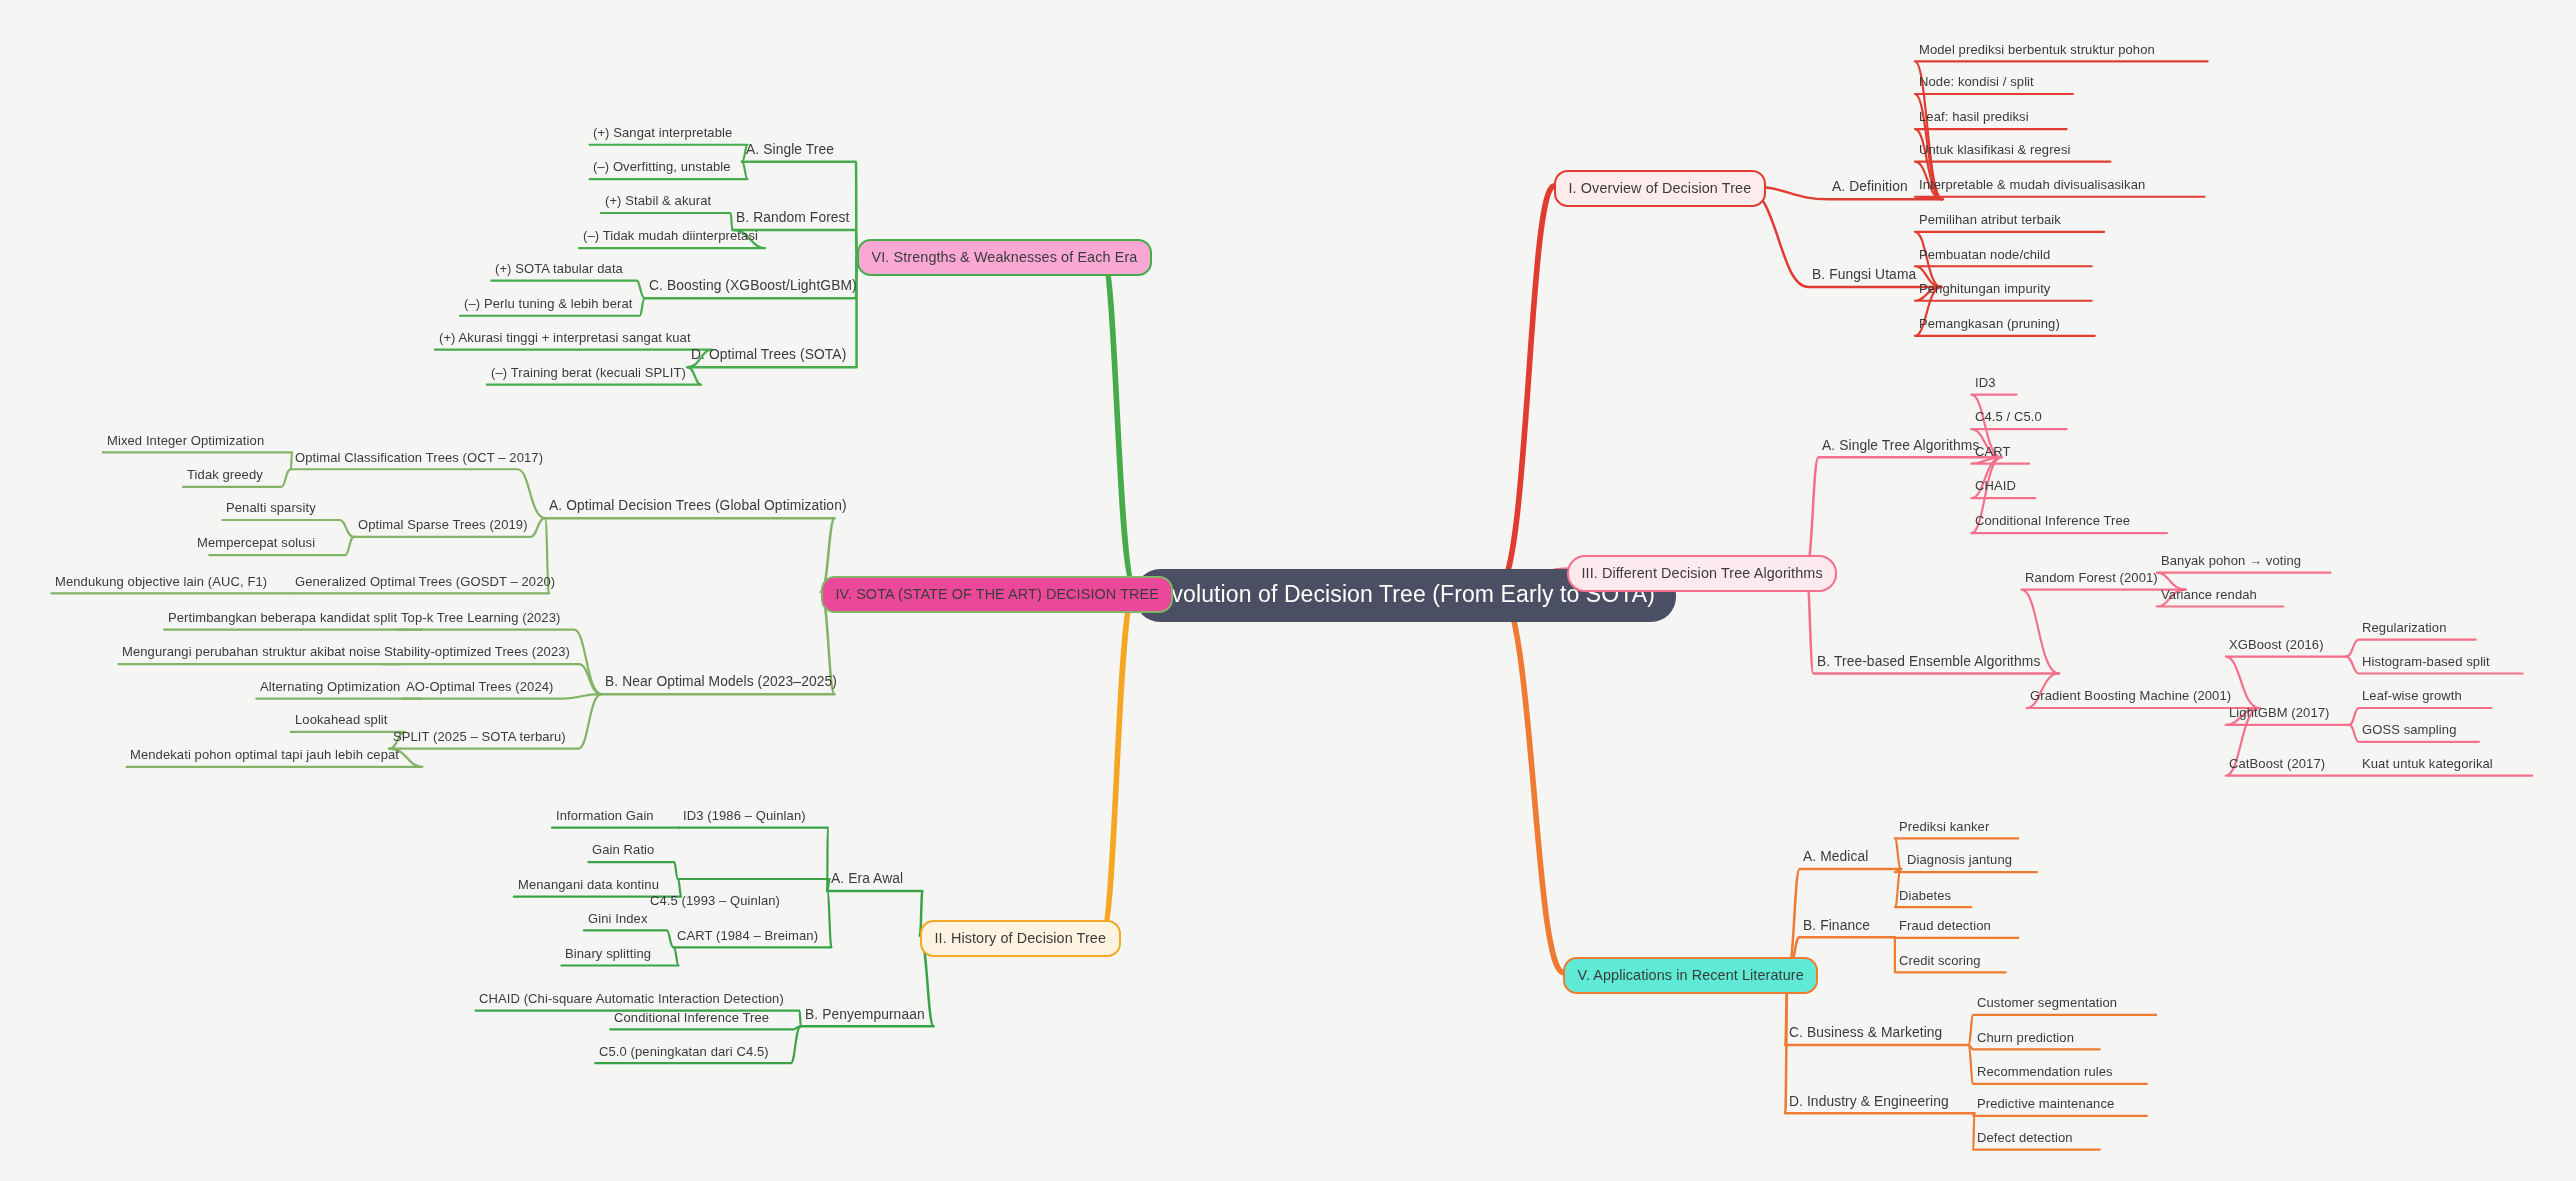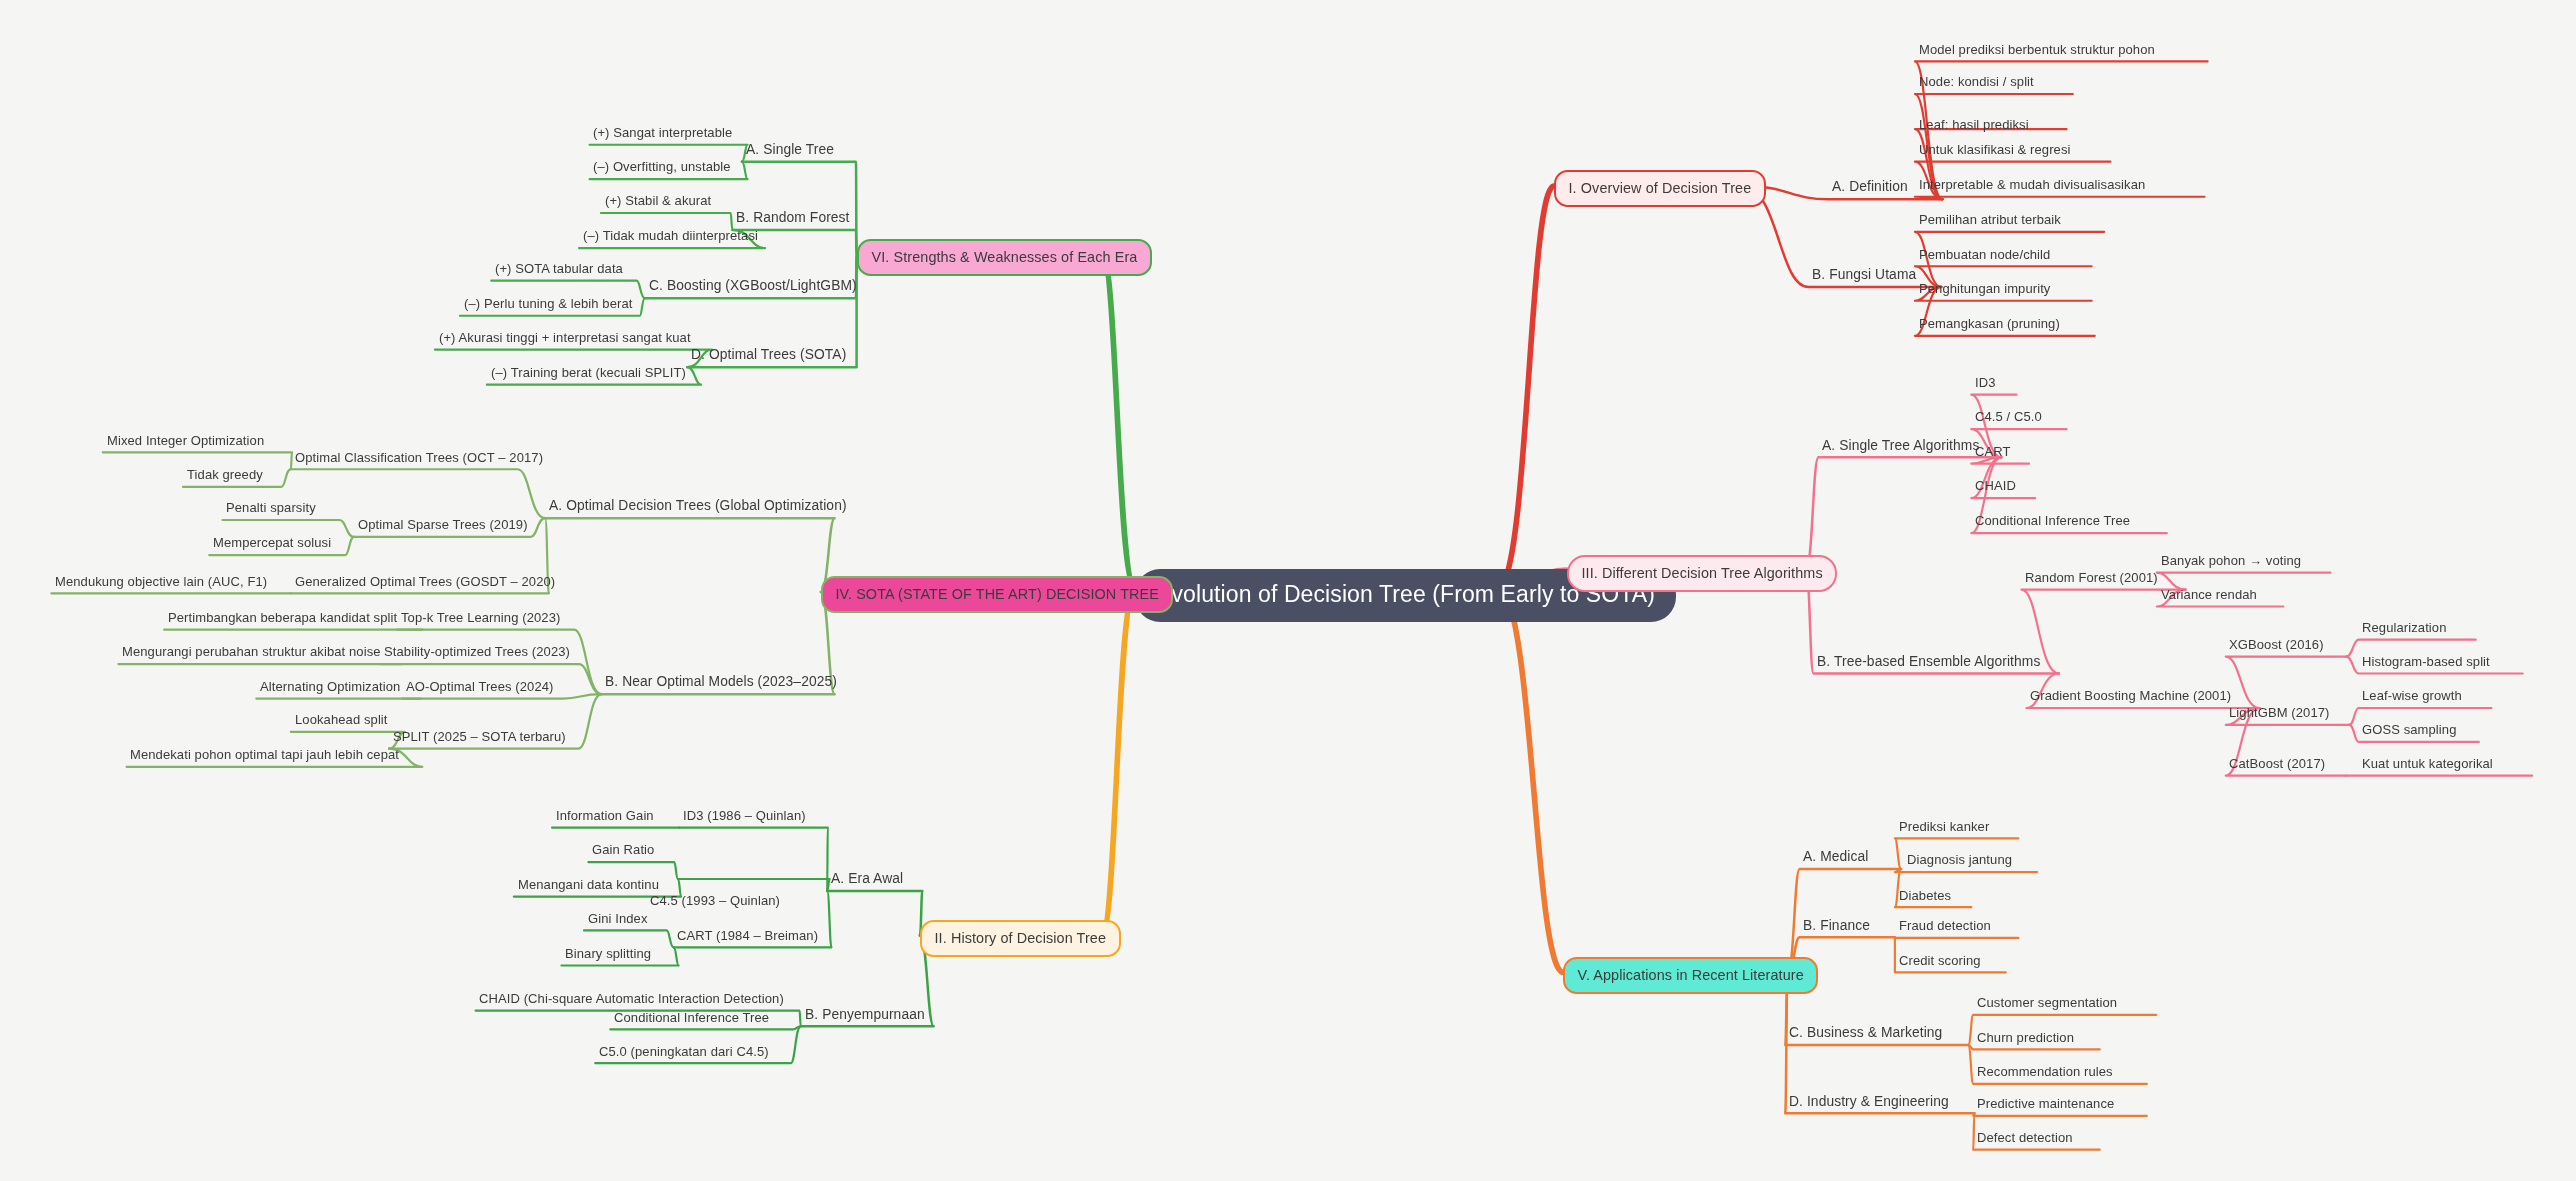--- a/index.html
+++ b/index.html
@@ -130,21 +130,21 @@
       <path d="M 1278 1638 C 1276.9 1638, 1276.9 1613, 1276 1613 L 759 1613" stroke="#3aa346" stroke-width="3.5" fill="none" stroke-linecap="round" stroke-linejoin="round"></path>
       <path d="M 1278 1638 C 1271.4 1638, 1271.4 1643, 1266 1643 L 974 1643" stroke="#3aa346" stroke-width="3.5" fill="none" stroke-linecap="round" stroke-linejoin="round"></path>
       <path d="M 1278 1638 C 1269.2 1638, 1269.2 1697, 1262 1697 L 950 1697" stroke="#3aa346" stroke-width="3.5" fill="none" stroke-linecap="round" stroke-linejoin="round"></path>
     </svg>
   <div id="nodes">
       <div class="node root" style="left: 1135px; top: 569px;">Evolution of Decision Tree (From Early to SOTA)</div>
       <div class="node pill" style="left: 1554px; top: 170px; background: rgb(253, 236, 235); border-color: rgb(224, 60, 49);">I. Overview of Decision Tree</div>
       <div class="node leaf" style="left: 1832px; top: 180px;">A. Definition</div>
       <div class="node leaf small" style="left: 1919px; top: 43px;">Model prediksi berbentuk struktur pohon</div>
       <div class="node leaf small" style="left: 1919px; top: 75px;">Node: kondisi / split</div>
-      <div class="node leaf small" style="left: 1919px; top: 118px;">Leaf: hasil prediksi</div>
+      <div class="node leaf small" style="left: 1919px; top: 110px;">Leaf: hasil prediksi</div>
       <div class="node leaf small" style="left: 1919px; top: 143px;">Untuk klasifikasi &amp; regresi</div>
       <div class="node leaf small" style="left: 1919px; top: 178px;">Interpretable &amp; mudah divisualisasikan</div>
       <div class="node leaf" style="left: 1812px; top: 268px; text-align: right;">B. Fungsi Utama</div>
       <div class="node leaf small" style="left: 1919px; top: 213px;">Pemilihan atribut terbaik</div>
       <div class="node leaf small" style="left: 1919px; top: 248px;">Pembuatan node/child</div>
       <div class="node leaf small" style="left: 1919px; top: 282px;">Penghitungan impurity</div>
       <div class="node leaf small" style="left: 1919px; top: 317px;">Pemangkasan (pruning)</div>
       <div class="node pill" style="left: 1567px; top: 555px; background: rgb(253, 234, 238); border-color: rgb(244, 112, 139); border-radius: 18px;">III. Different Decision Tree Algorithms</div>
       <div class="node leaf" style="left: 1822px; top: 439px;">A. Single Tree Algorithms</div>
       <div class="node leaf small" style="left: 1975px; top: 376px;">ID3</div>
@@ -193,21 +193,21 @@
       <div class="node leaf" style="left: 691px; top: 348px;">D. Optimal Trees (SOTA)</div>
       <div class="node leaf small" style="left: 439px; top: 331px;">(+) Akurasi tinggi + interpretasi sangat kuat</div>
       <div class="node leaf small" style="left: 491px; top: 366px;">(–) Training berat (kecuali SPLIT)</div>
       <div class="node pill" style="left: 821px; top: 576px; background: #ec4899; border-color: rgb(130, 179, 102); text-align: center;">IV. SOTA (STATE OF THE ART) DECISION TREE</div>
       <div class="node leaf" style="left: 549px; top: 499px;">A. Optimal Decision Trees (Global Optimization)</div>
       <div class="node leaf small" style="left: 295px; top: 451px;">Optimal Classification Trees (OCT – 2017)</div>
       <div class="node leaf small" style="left: 107px; top: 434px;">Mixed Integer Optimization</div>
       <div class="node leaf small" style="left: 187px; top: 468px;">Tidak greedy</div>
       <div class="node leaf small" style="left: 358px; top: 518px;">Optimal Sparse Trees (2019)</div>
       <div class="node leaf small" style="left: 226px; top: 501px;">Penalti sparsity</div>
-      <div class="node leaf small" style="left: 213px; top: 536px;">Mempercepat solusi</div>
+      <div class="node leaf small" style="left: 197px; top: 536px;">Mempercepat solusi</div>
       <div class="node leaf small" style="left: 295px; top: 575px;">Generalized Optimal Trees (GOSDT – 2020)</div>
       <div class="node leaf small" style="left: 55px; top: 575px;">Mendukung objective lain (AUC, F1)</div>
       <div class="node leaf" style="left: 605px; top: 675px;">B. Near Optimal Models (2023–2025)</div>
       <div class="node leaf small" style="left: 401px; top: 611px;">Top-k Tree Learning (2023)</div>
       <div class="node leaf small" style="left: 168px; top: 611px;">Pertimbangkan beberapa kandidat split</div>
       <div class="node leaf small" style="left: 384px; top: 645px;">Stability-optimized Trees (2023)</div>
       <div class="node leaf small" style="left: 122px; top: 645px;">Mengurangi perubahan struktur akibat noise</div>
       <div class="node leaf small" style="left: 406px; top: 680px;">AO-Optimal Trees (2024)</div>
       <div class="node leaf small" style="left: 260px; top: 680px;">Alternating Optimization</div>
       <div class="node leaf small" style="left: 393px; top: 730px;">SPLIT (2025 – SOTA terbaru)</div>

